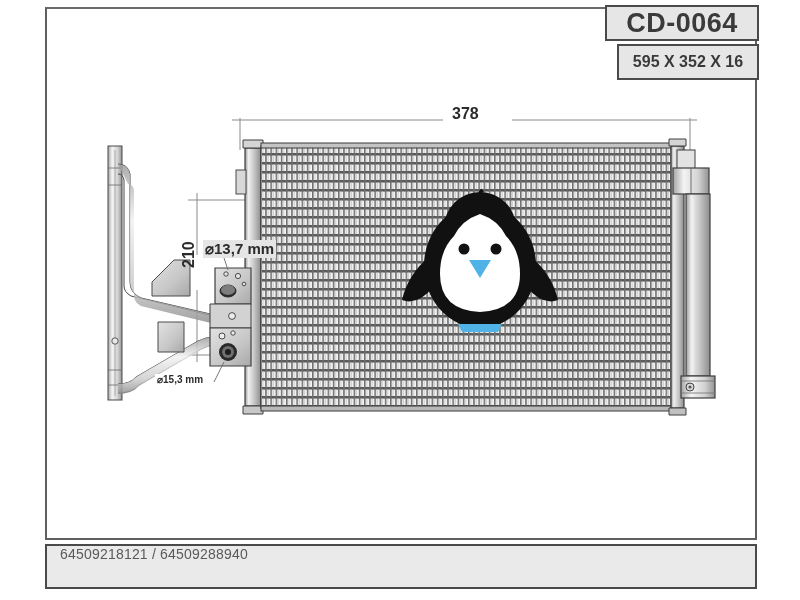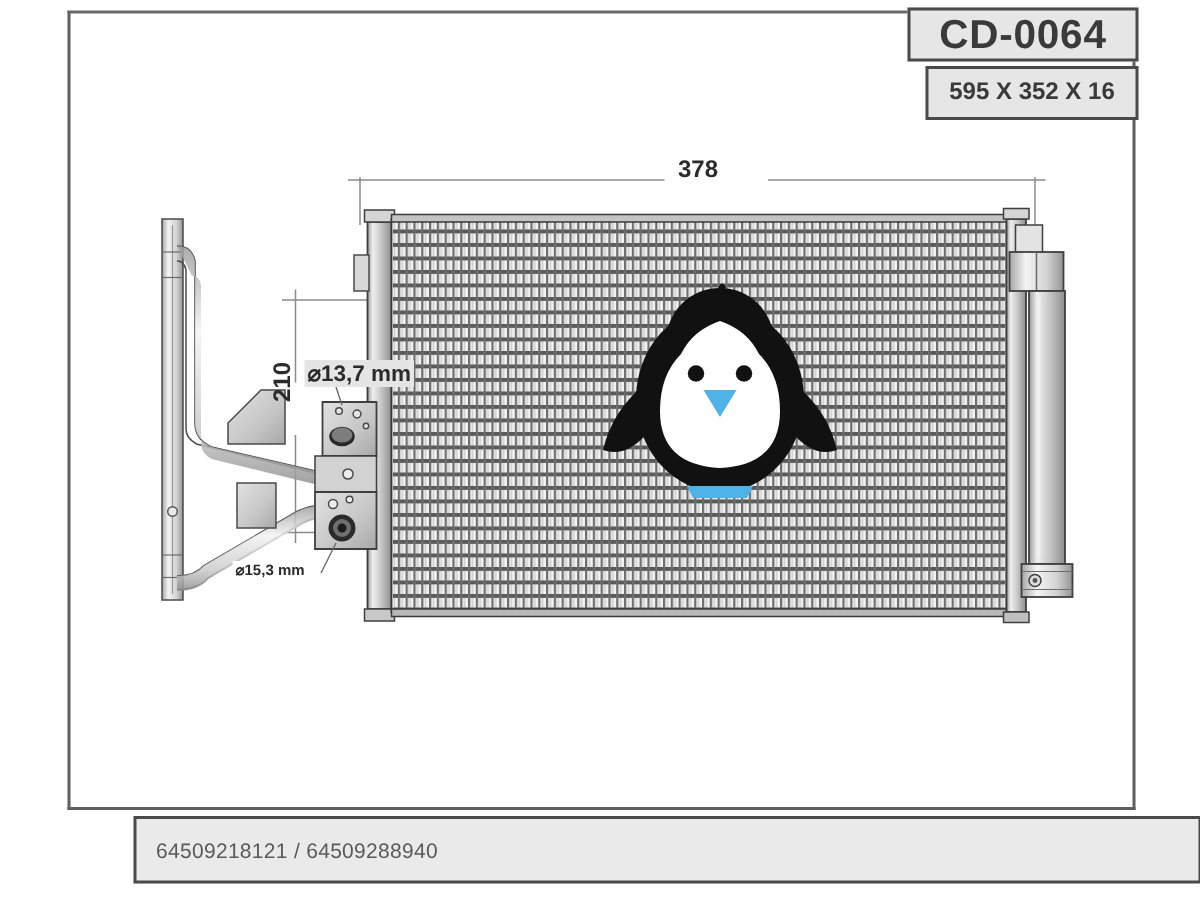--- a/index.html
+++ b/index.html
@@ -70,22 +70,21 @@
   #reference-bar {
     position: absolute;
     left: 45px;
     top: 544px;
     width: 712px;
     height: 45px;
     box-sizing: border-box;
     background: #eaeaea;
     border: 2px solid #4a4a4a;
     display: flex;
-    align-items: center;
-    margin-left: 44px;
+    align-items: flex-start;
   }
   #reference-text {
     padding-left: 13px;
     font-size: 14px;
     color: #5a5a5a;
     letter-spacing: 0.2px;
   }
 
   
   #drawing-svg {

